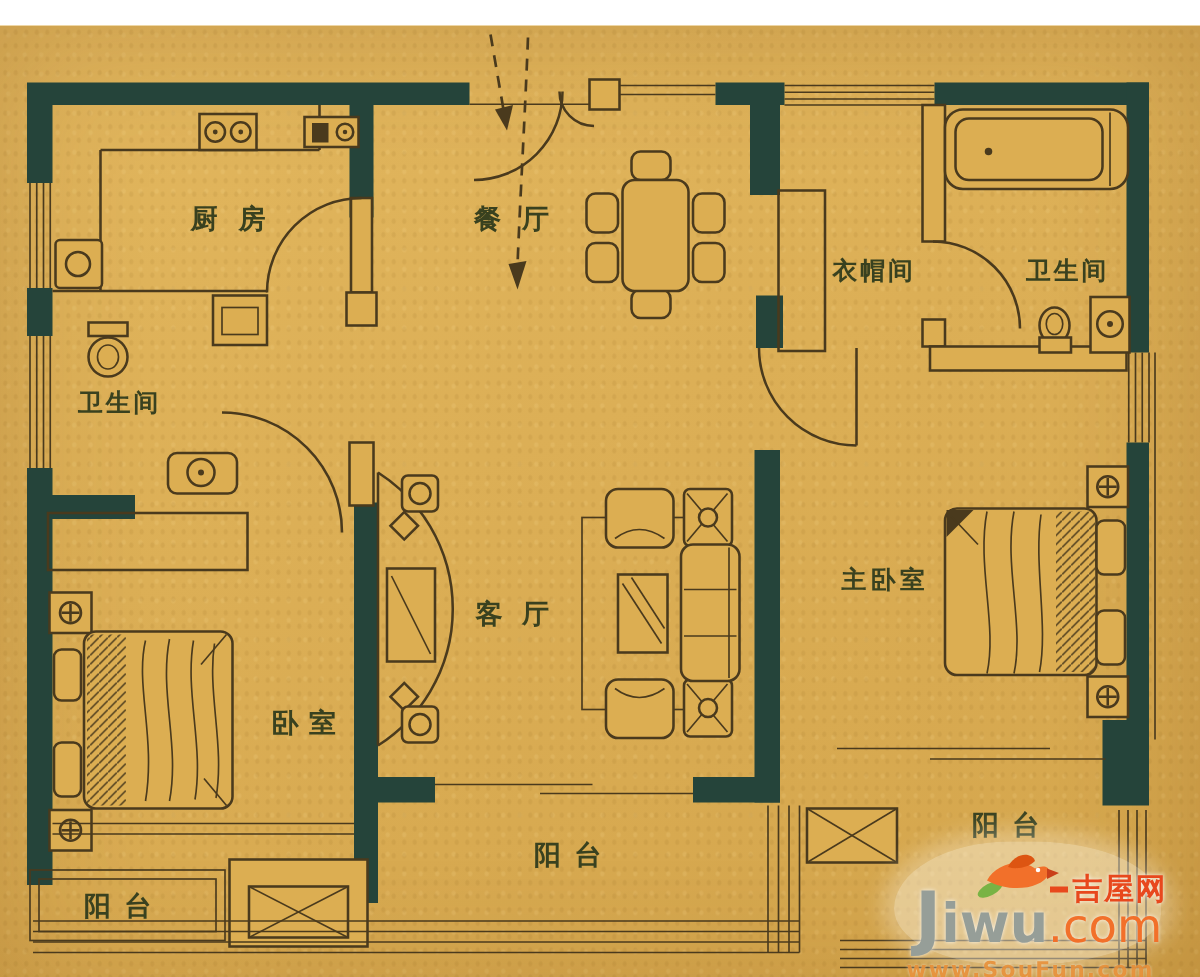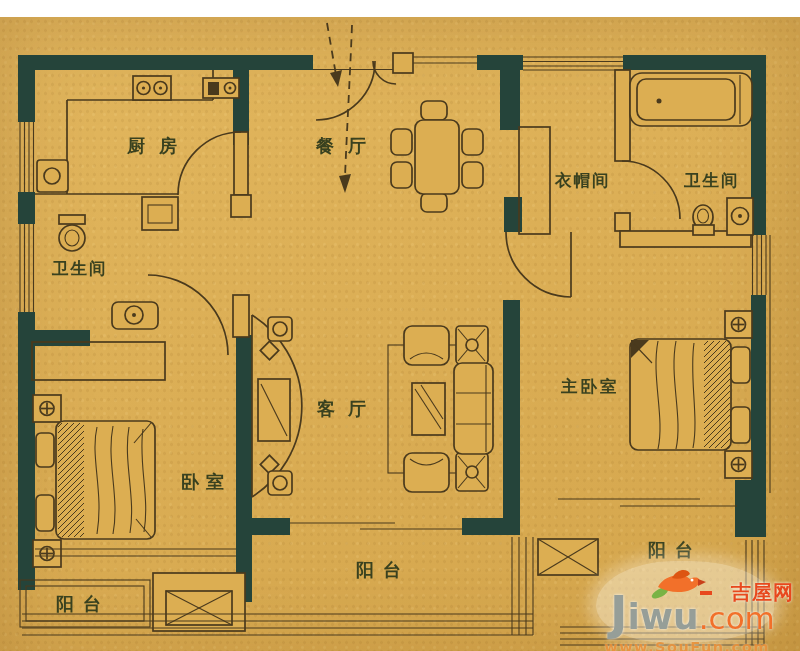--- a/index.html
+++ b/index.html
@@ -19,21 +19,21 @@
   .lnf{stroke:#4a3a1d;stroke-width:1.7;fill:#dcae52;}
   .dash{stroke:#4a3a1d;stroke-width:1.8;fill:none;stroke-dasharray:8 6;}
   .fillc{fill:#4a3a1d;stroke:none;}
   text.lbl{fill:#39411f;font-weight:bold;font-size:18px;font-family:"DejaVu Sans","Liberation Sans",sans-serif;}
   text.sm{font-size:16.5px;}
   
   .wm{position:absolute;left:596px;top:544px;width:186px;height:100px;}
   .wm .blob{position:absolute;left:0;top:0;width:178px;height:82px;
     background:rgba(255,252,244,0.42);border-radius:48% 52% 55% 45% / 60% 55% 45% 50%;
     box-shadow:0 0 14px 8px rgba(255,252,244,0.30);}
-  .wm .cnrow{position:absolute;left:104px;top:18px;display:flex;align-items:center;gap:19px;}
+  .wm .cnrow{position:absolute;left:104px;top:18px;display:flex;align-items:center;gap:3px;}
   .wm .cndash{width:12px;height:4px;background:#e8481d;display:inline-block;}
   .wm .cn{color:#e8481d;font-weight:900;font-size:20px;letter-spacing:1px;
     text-shadow:0 0 3px rgba(255,255,255,0.9);white-space:nowrap;}
   .wm .jrow{position:absolute;left:14px;top:28px;display:flex;align-items:baseline;
     text-shadow:0 0 3px rgba(255,255,255,0.8);}
   .wm .j1{font-size:47px;font-weight:800;color:#969e98;line-height:1;}
   .wm .j2{font-size:36px;font-weight:800;color:#969e98;}
   .wm .j3{font-size:31px;font-weight:400;color:#f2702a;}
   .wm .url{position:absolute;left:-4px;top:78px;width:190px;text-align:center;
     font-size:14.5px;font-weight:800;color:rgba(230,140,50,0.88);letter-spacing:1.5px;

